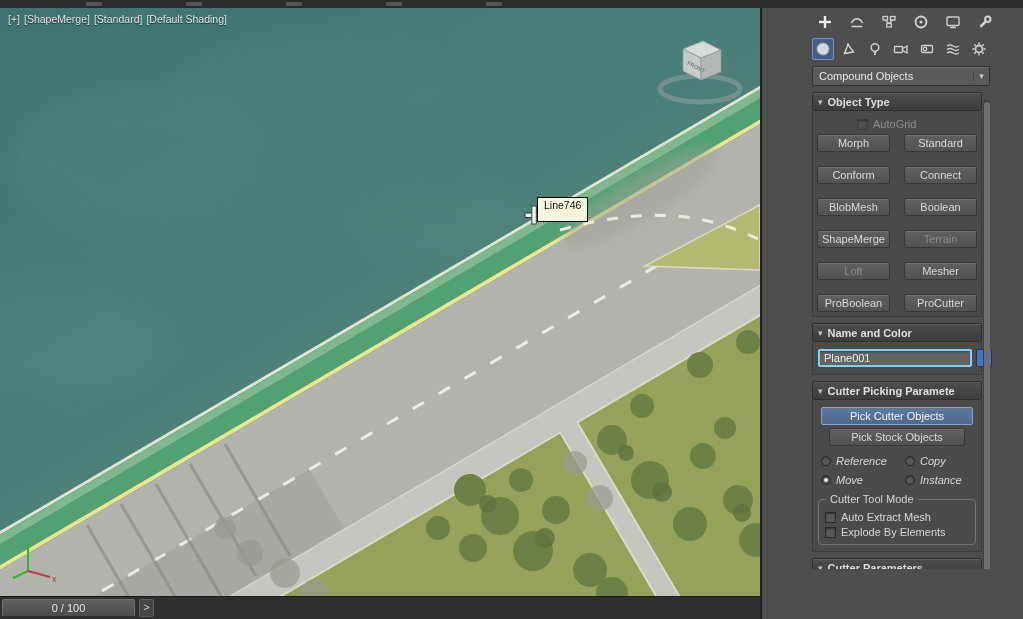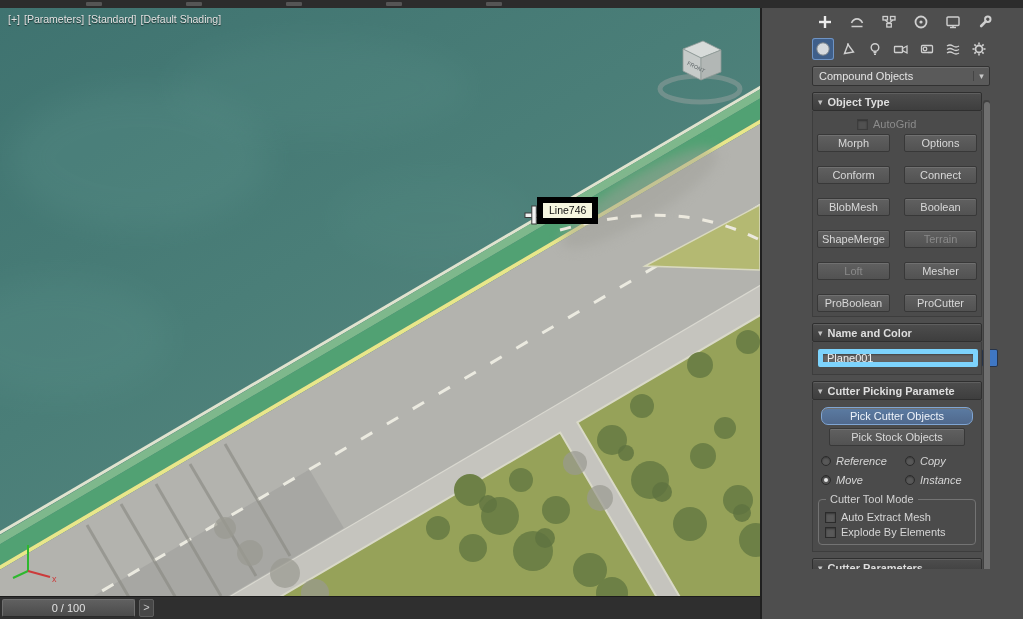--- a/index.html
+++ b/index.html
@@ -12,21 +12,21 @@
 
   
   .top-strip { position:absolute; left:0; top:0; width:1023px; height:8px; background:#2c2c2c; }
   .nub { position:absolute; top:2px; width:16px; height:4px; background:#555; border-radius:1px; }
 
   
   .viewport { position:absolute; left:0; top:8px; width:760px; height:588px; background:#46766f; overflow:hidden; }
   .viewport svg.scene { position:absolute; left:0; top:0; }
   .vp-label { position:absolute; left:8px; top:5px; font-size:10.5px; color:#e2e2e2; text-shadow:0 1px 1px rgba(0,0,0,.6); display:flex; gap:4px; }
   .vp-label span { cursor:default; }
-  .tooltip { position:absolute; left:537px; top:189px; background:#f6f6df; border:6px solid #000000; color:#111; font-size:10.5px; padding:1px 6px 2px; white-space:nowrap; }
+  .tooltip { position:absolute; left:537px; top:189px; background:#f6f6df; border:1px solid #000000; color:#111; font-size:10.5px; padding:1px 6px 10px; white-space:nowrap; }
   .divider { position:absolute; left:760px; top:8px; width:2px; height:611px; background:#202020; }
 
   
   .time-slider { position:absolute; left:0; top:596px; width:760px; height:25px; background:#2f2f2f; border-top:1px solid #1c1c1c; }
   .time-track { position:absolute; left:0; top:0; width:100%; height:100%; }
   .time-handle { position:absolute; left:2px; top:2px; width:133px; height:18px; background:linear-gradient(#606060,#4b4b4b); border:1px solid #6f6f6f; border-bottom-color:#2a2a2a; border-radius:2px; color:#e2e2e2; text-align:center; line-height:16px; }
   .time-next { position:absolute; left:139px; top:2px; width:15px; height:18px; background:#474747; border:1px solid #5e5e5e; border-radius:2px; color:#c8c8c8; text-align:center; line-height:15px; font-size:11px; }
 
   
   .cmd-panel { position:absolute; left:806px; top:8px; width:261px; height:561px; background:#4e4e4e; overflow:hidden; }
@@ -41,38 +41,38 @@
   .dropdown .dd-arrow { width:16px; text-align:center; color:#c9c9c9; font-size:9px; border-left:1px solid #444; }
 
   .rollouts { margin:6px 0 0 6px; width:170px; }
   .rollout { margin-bottom:6px; }
   .rollout-header { height:19px; display:flex; align-items:center; gap:5px; padding:0 5px; background:linear-gradient(#4d4d4d,#3e3e3e); border:1px solid #2f2f2f; box-shadow:inset 0 1px 0 #5f5f5f; border-radius:2px; font-weight:bold; color:#dedede; }
   .rollout-header .arrow { font-size:9px; color:#c2c2c2; font-weight:normal; }
   .rollout-body { background:#4b4b4b; border:1px solid #3d3d3d; border-top:none; padding:4px; }
 
   .btn { height:18px; line-height:16px; text-align:center; background:linear-gradient(#606060,#525252); border:1px solid #383838; box-shadow:inset 0 1px 0 #707070; border-radius:2px; color:#d8d8d8; overflow:hidden; white-space:nowrap; }
   .btn.disabled { color:#8a8a8a; }
-  .btn.active-blue { background:linear-gradient(#5b7ba2,var(--accent)); border-color:var(--accent-border); color:#eef3fa;border-radius:7px; }
+  .btn.active-blue { background:linear-gradient(#5b7ba2,var(--accent)); border-color:var(--accent-border); color:#eef3fa; }
   .btn-grid { display:grid; grid-template-columns:1fr 1fr; gap:14px; margin-top:4px; }
   .btn-block { display:block; margin:3px auto; }
 
   .check-row, .radio-item { display:flex; align-items:center; gap:5px; margin:3px 2px; }
   .cbox { width:11px; height:11px; background:#595959; border:1px solid #2b2b2b; box-shadow:inset 0 1px 2px rgba(0,0,0,.4); position:relative; flex:none; }
   .checked .cbox::after { content:""; position:absolute; left:1.5px; top:1.5px; width:6px; height:3px; border-left:2px solid #ebebeb; border-bottom:2px solid #ebebeb; transform:rotate(-45deg); }
   .disabled-ctl .cbox { background:#515151; border-color:#3c3c3c; }
   .disabled-ctl .lbl { color:#8b8b8b; }
   .radio { width:10px; height:10px; border-radius:50%; background:#595959; border:1px solid #2b2b2b; box-shadow:inset 0 1px 2px rgba(0,0,0,.4); position:relative; flex:none; }
   .radio.selected::after { content:""; position:absolute; inset:2px; border-radius:50%; background:#e8e8e8; }
   .radio-grid { display:grid; grid-template-columns:84px 1fr; row-gap:1px; margin:6px 2px 4px;font-style:italic; }
 
   .group-box { position:relative; border:1px solid #737373; border-radius:4px; margin:10px 1px 2px; padding:8px 4px 3px; }
   .group-box > .gb-title { position:absolute; top:-7px; left:7px; background:#4b4b4b; padding:0 4px; color:#d2d2d2; }
 
   .name-row { display:flex; gap:4px; align-items:center; margin:3px 1px; }
-  .name-input { flex:1; height:18px; background:#646464; border:5px solid #7dd3fc; box-shadow:inset 0 1px 2px rgba(0,0,0,.35); color:#efefef; font-family:"Liberation Sans",sans-serif; font-size:11px; padding:0 4px; border-radius:2px; }
+  .name-input { flex:1; height:18px; background:#646464; border:2px solid #7dd3fc; box-shadow:inset 0 1px 2px rgba(0,0,0,.35); color:#efefef; font-family:"Liberation Sans",sans-serif; font-size:11px; padding:0 4px; border-radius:2px; }
   .color-swatch { width:16px; height:18px; background:var(--object-color); border:1px solid #27344a; border-radius:2px; flex:none; }
 
   .panel-scrollbar { position:absolute; left:177px; top:92px; width:7px; height:515px; background:#404040; border-radius:3px; }
   .panel-scrollbar .thumb { position:absolute; left:0.5px; top:2px; width:6px; height:505px; background:#6f6f6f; border-radius:3px; }
 
   .autogrid-row { margin-left:40px; }
 </style>
 </head>
 <body>
 
@@ -194,21 +194,21 @@
       <g>
         <line x1="28" y1="563" x2="28" y2="537" stroke="#2eb82e" stroke-width="2"></line>
         <line x1="28" y1="563" x2="13" y2="570" stroke="#2eb82e" stroke-width="2"></line>
         <line x1="28" y1="563" x2="50" y2="569" stroke="#cc3b3b" stroke-width="2"></line>
         <text x="52" y="574" font-size="9" fill="#cc3b3b">x</text>
       </g>
     </svg>
 
     <div class="vp-label">
       <span>[+]</span>
-      <span>[Parameters]</span>
+      <span>[ShapeMerge]</span>
       <span>[Standard]</span>
       <span>[Default Shading]</span>
     </div>
 
     <div class="tooltip">Line746</div>
   </div>
 
   <div class="divider"></div>
 
   <div class="time-slider">
@@ -343,21 +343,21 @@
           <span class="arrow">▾</span>
           <span>Object Type</span>
         </div>
         <div class="rollout-body">
           <div class="check-row disabled-ctl autogrid-row">
             <span class="cbox"></span>
             <span class="lbl">AutoGrid</span>
           </div>
           <div class="btn-grid">
             <div class="btn">Morph</div>
-            <div class="btn">Options</div>
+            <div class="btn">Standard</div>
             <div class="btn">Conform</div>
             <div class="btn">Connect</div>
             <div class="btn">BlobMesh</div>
             <div class="btn">Boolean</div>
             <div class="btn">ShapeMerge</div>
             <div class="btn disabled">Terrain</div>
             <div class="btn disabled">Loft</div>
             <div class="btn">Mesher</div>
             <div class="btn">ProBoolean</div>
             <div class="btn">ProCutter</div>

